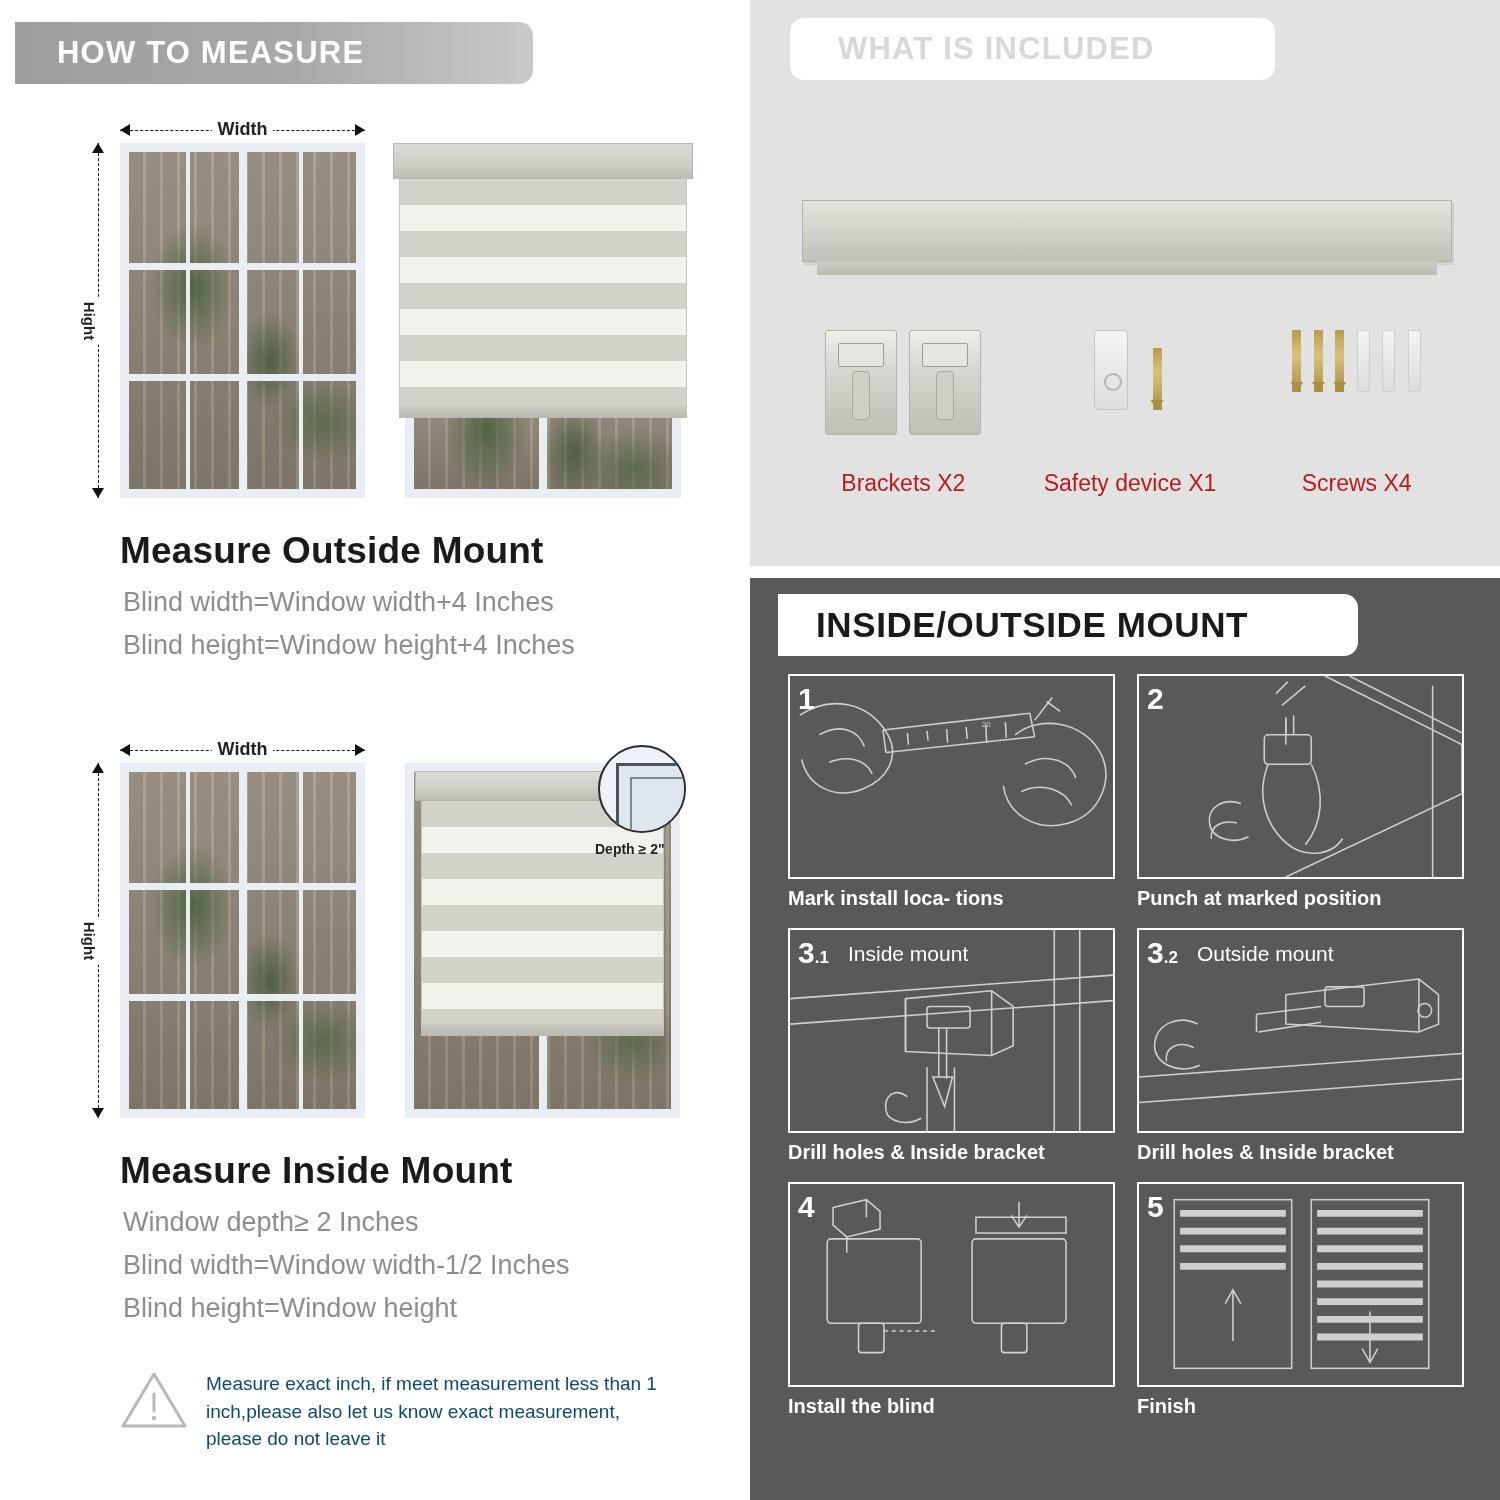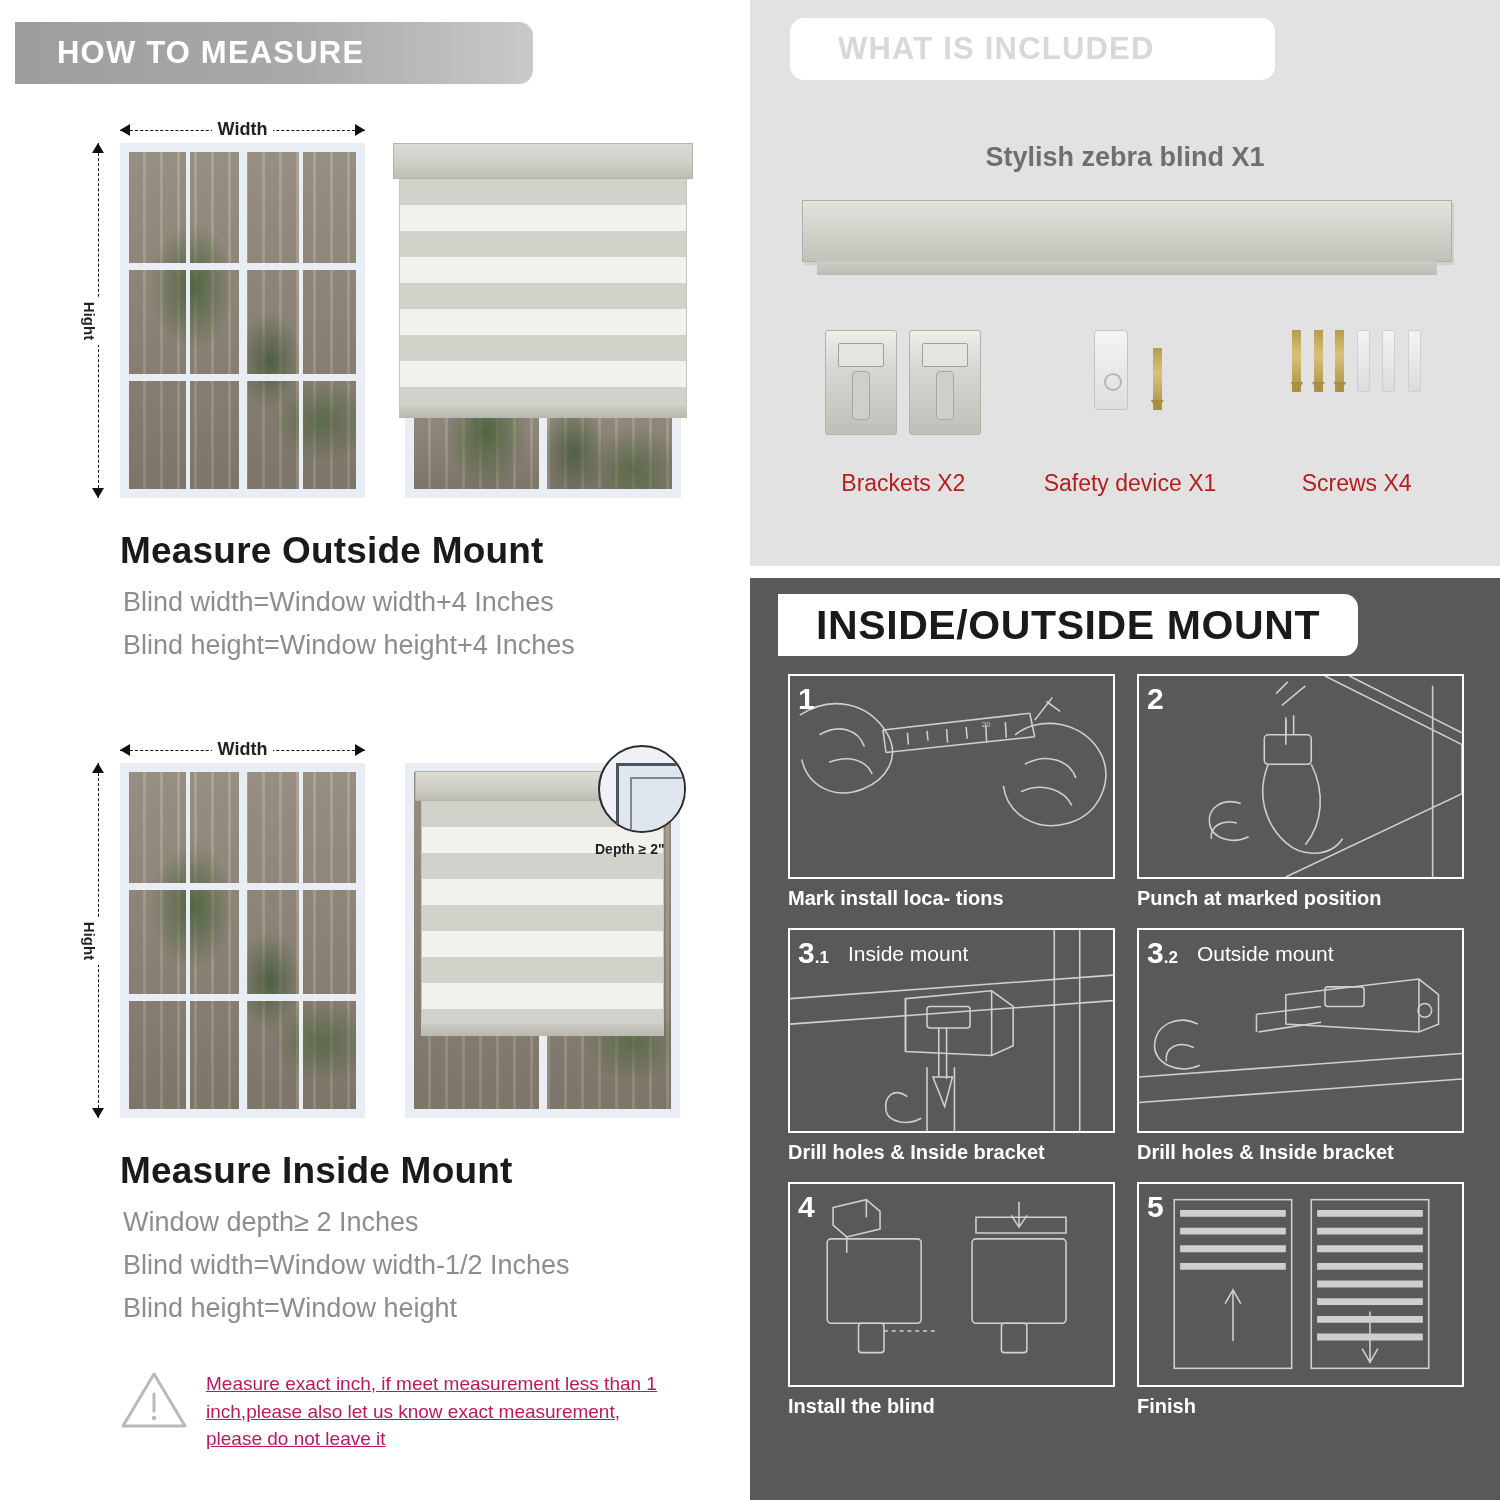--- a/index.html
+++ b/index.html
@@ -173,21 +173,21 @@
     position: absolute;
     left: 105px; top: 1370px; width: 560px;
     display: flex; gap: 18px; align-items: flex-start;
   }
   .warn-tri {
     flex: 0 0 auto;
     width: 68px; height: 60px; position: relative;
   }
   .warn-tri svg { display: block; }
   .note-text {
-    font-size: 19px; line-height: 1.45; color: #be185d; text-decoration: underline;
+    font-size: 19px; line-height: 1.45; color: #0c4a6e;
   }
 
   
   .right-col {
     position: absolute;
     left: 745px; top: 0;
     width: 755px; height: 1394px;
   }
 
   .included-panel {
@@ -281,21 +281,21 @@
     left: 5px; top: 578px; width: 750px; height: 922px;
     background: #595959;
   }
   .banner-mount {
     position: absolute;
     left: 28px; top: 16px; width: 580px; height: 62px;
     background: #ffffff;
     border-radius: 0 14px 14px 0;
     display: flex; align-items: center;
     padding-left: 38px;
-    font-size: 41px; font-weight: bold; color: #1a1a1a; letter-spacing: 0.6px;
+    font-size: 35px; font-weight: bold; color: #1a1a1a; letter-spacing: 0.6px;
   }
   .steps {
     position: absolute;
     left: 38px; top: 96px; width: 676px;
     display: grid;
     grid-template-columns: 1fr 1fr;
     gap: 18px 22px;
   }
   .step { position: relative; }
   .step-img {
@@ -434,21 +434,20 @@
         </svg>
       </div>
       <div class="note-text">Measure exact inch, if meet measurement less than 1 inch,please also let us know exact measurement, please do not leave it</div>
     </div>
   </div>
 
   <div class="right-col">
 
     <div class="included-panel">
       <div class="banner banner-right">WHAT IS INCLUDED</div>
-      <div class="included-title">Stylish zebra blind X1</div>
       <div class="headrail"></div>
 
       <div class="parts-row">
         <div class="part" style="width:33.33%;">
           <span class="bracket"></span><span class="bracket"></span>
           <div class="part-label">Brackets X2</div>
         </div>
         <div class="part" style="width:33.33%;">
           <span class="safety"></span>
           <span class="screw" style="margin-left:20px;"></span>

